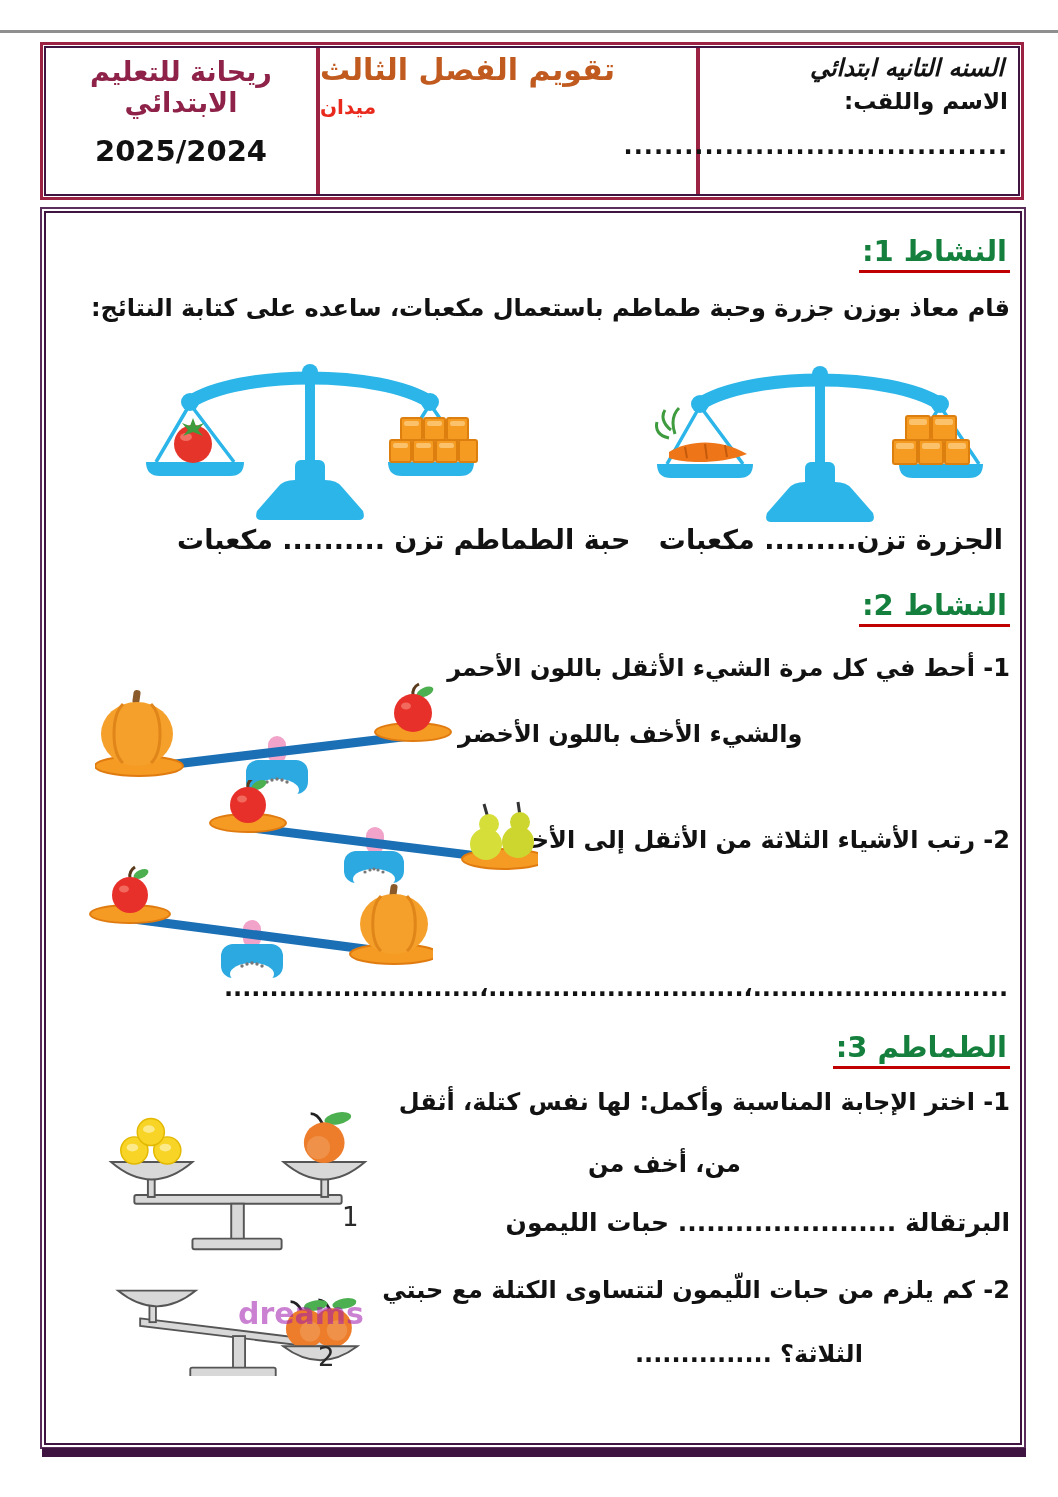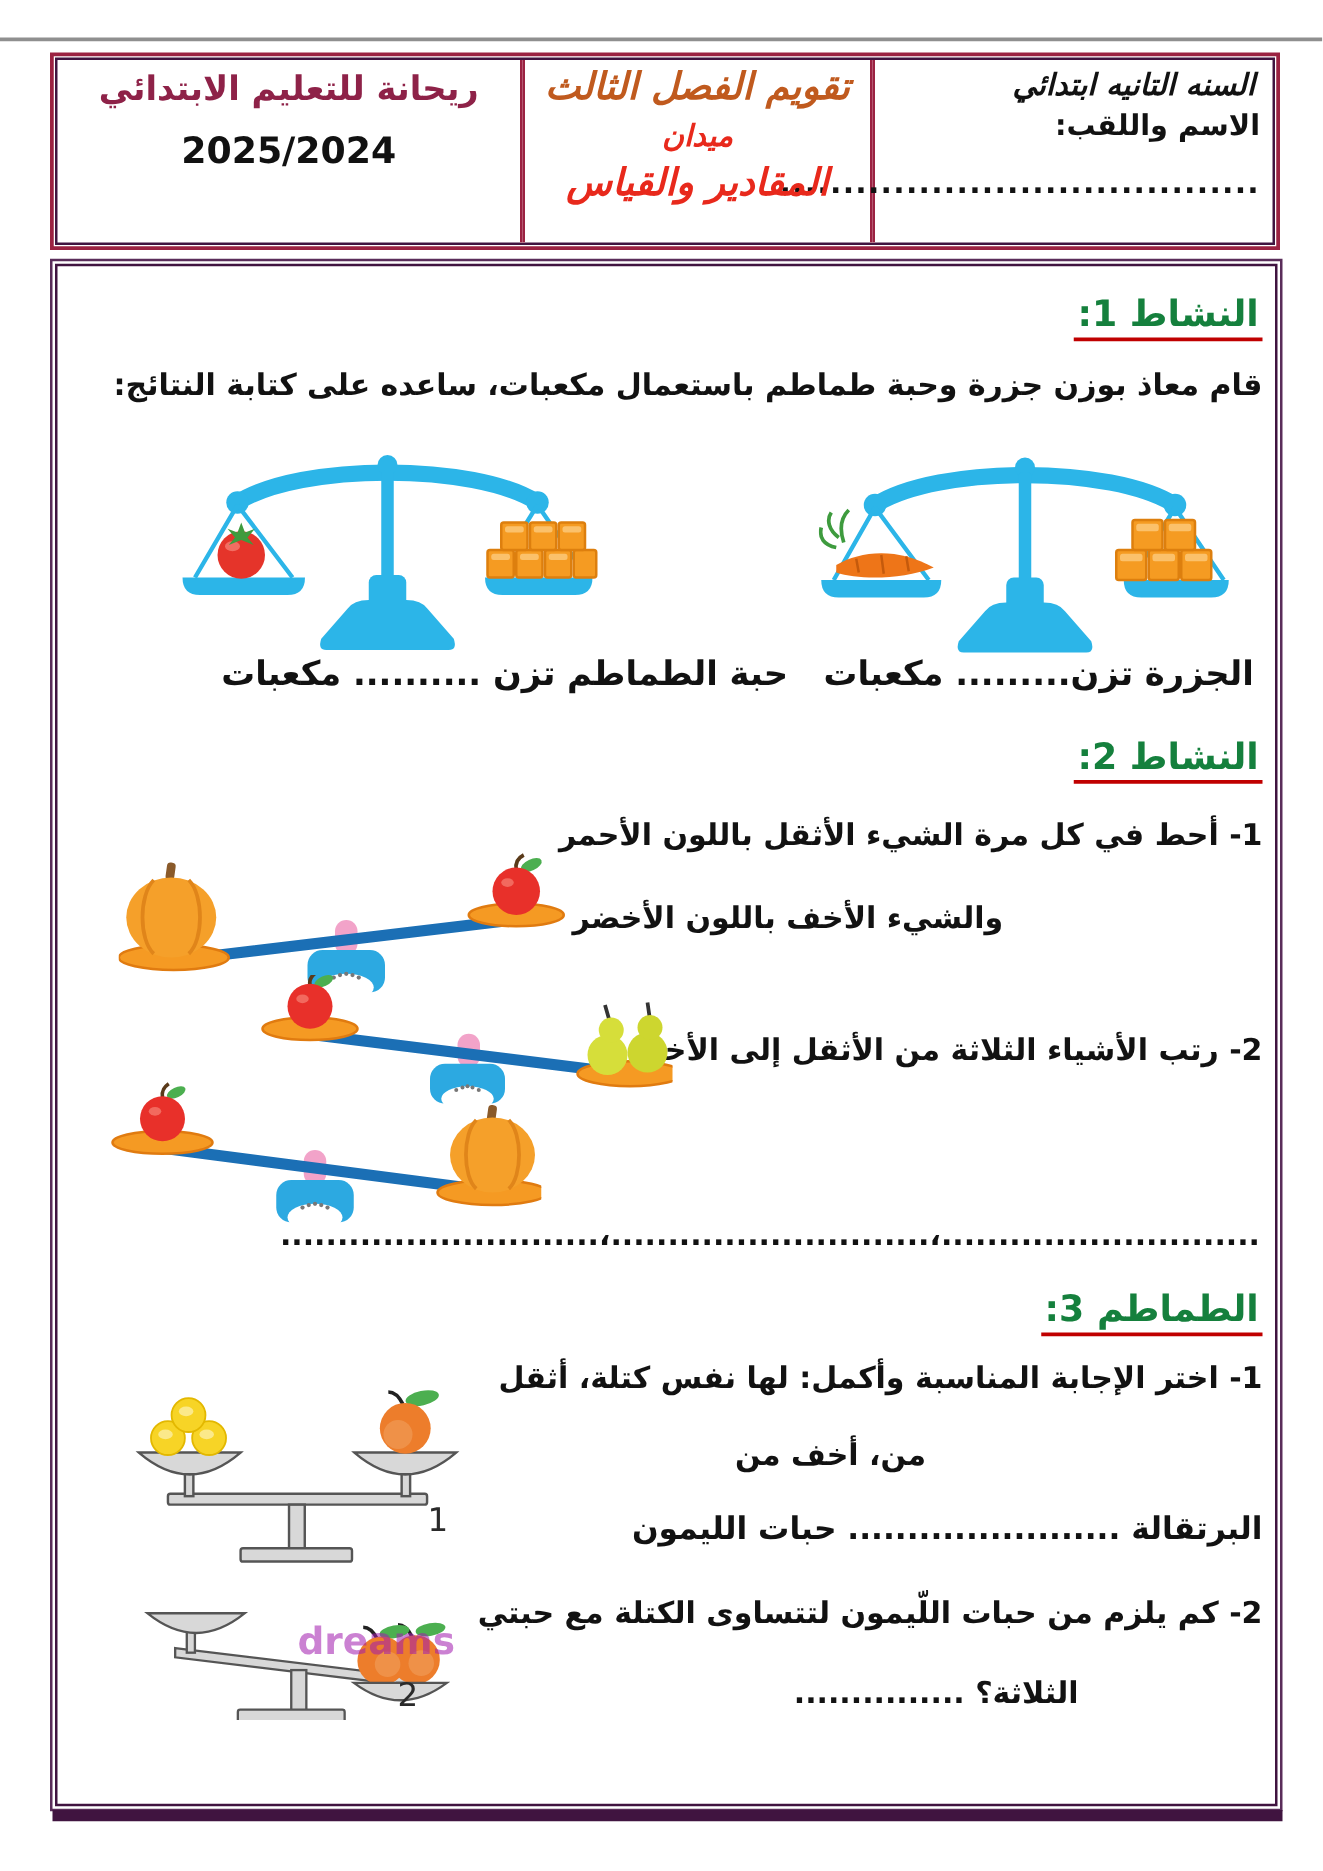--- a/index.html
+++ b/index.html
@@ -11,29 +11,29 @@
   
   .top-rule{position:absolute;left:0;top:30px;width:1058px;height:3px;background:#8f8f8f;}
 
   
   .header-box{position:absolute;left:40px;top:42px;width:978px;height:152px;
               border:3px solid #9b2242;background:#fff;}
   .header-inner{position:absolute;inset:1px;border:2px solid #401440;
                 display:flex;direction:rtl;}
   .hcol{position:relative;height:100%;}
   .hcol-right{width:318px;}
-  .hcol-mid{width:276px;text-align:center;font-style:italic;}
+  .hcol-mid{width:376px;text-align:left;}
   .hcol-left{width:300px;text-align:center;flex:1;}
   .vdiv{width:3px;height:100%;border-left:2px solid #9b2242;border-right:2px solid #9b2242;
         background:#fff;box-sizing:border-box;}
   .h-grade{position:absolute;right:14px;top:6px;font-size:24px;font-style:italic;}
   .h-name{position:absolute;right:10px;top:40px;font-size:23px;}
   .h-dots{position:absolute;right:10px;top:84px;font-size:24px;letter-spacing:1px;}
   .h-t1{margin-top:4px;font-size:30px;font-weight:bold;color:#c05a1e;}
-  .h-t2{margin-top:8px;font-size:24px;font-weight:bold;color:#e8291c;}
+  .h-t2{margin-top:8px;font-size:20px;font-weight:bold;color:#e8291c;}
   .h-t3{margin-top:6px;font-size:30px;font-weight:bold;color:#e8291c;}
   .h-school{margin-top:8px;font-size:27px;font-weight:bold;color:#8e2248;direction:rtl;}
   .h-year{margin-top:16px;font-size:29px;font-weight:bold;color:#111;}
 
   
   .main-box{position:absolute;left:40px;top:207px;width:982px;height:1238px;
             border:2px solid #5a2d5a;}
   .main-inner{position:absolute;inset:2px;border:2px solid #401440;}
   .bottom-band{position:absolute;left:42px;top:1448px;width:984px;height:9px;background:#401440;}
 
@@ -58,21 +58,20 @@
     <div class="header-inner">
       <div class="hcol hcol-right">
         <div class="h-grade ar">السنه التانيه ابتدائي</div>
         <div class="h-name ar">الاسم واللقب:</div>
         <div class="h-dots ar">......................................</div>
       </div>
       <div class="vdiv"></div>
       <div class="hcol hcol-mid">
         <div class="h-t1 ar">تقويم الفصل الثالث</div>
         <div class="h-t2 ar">ميدان</div>
-        <div class="h-t3 ar">المقادير والقياس</div>
       </div>
       <div class="vdiv"></div>
       <div class="hcol hcol-left">
         <div class="h-school">ريحانة للتعليم الابتدائي</div>
         <div class="h-year">2025/2024</div>
       </div>
     </div>
   </div>
 
   <div class="main-box">

